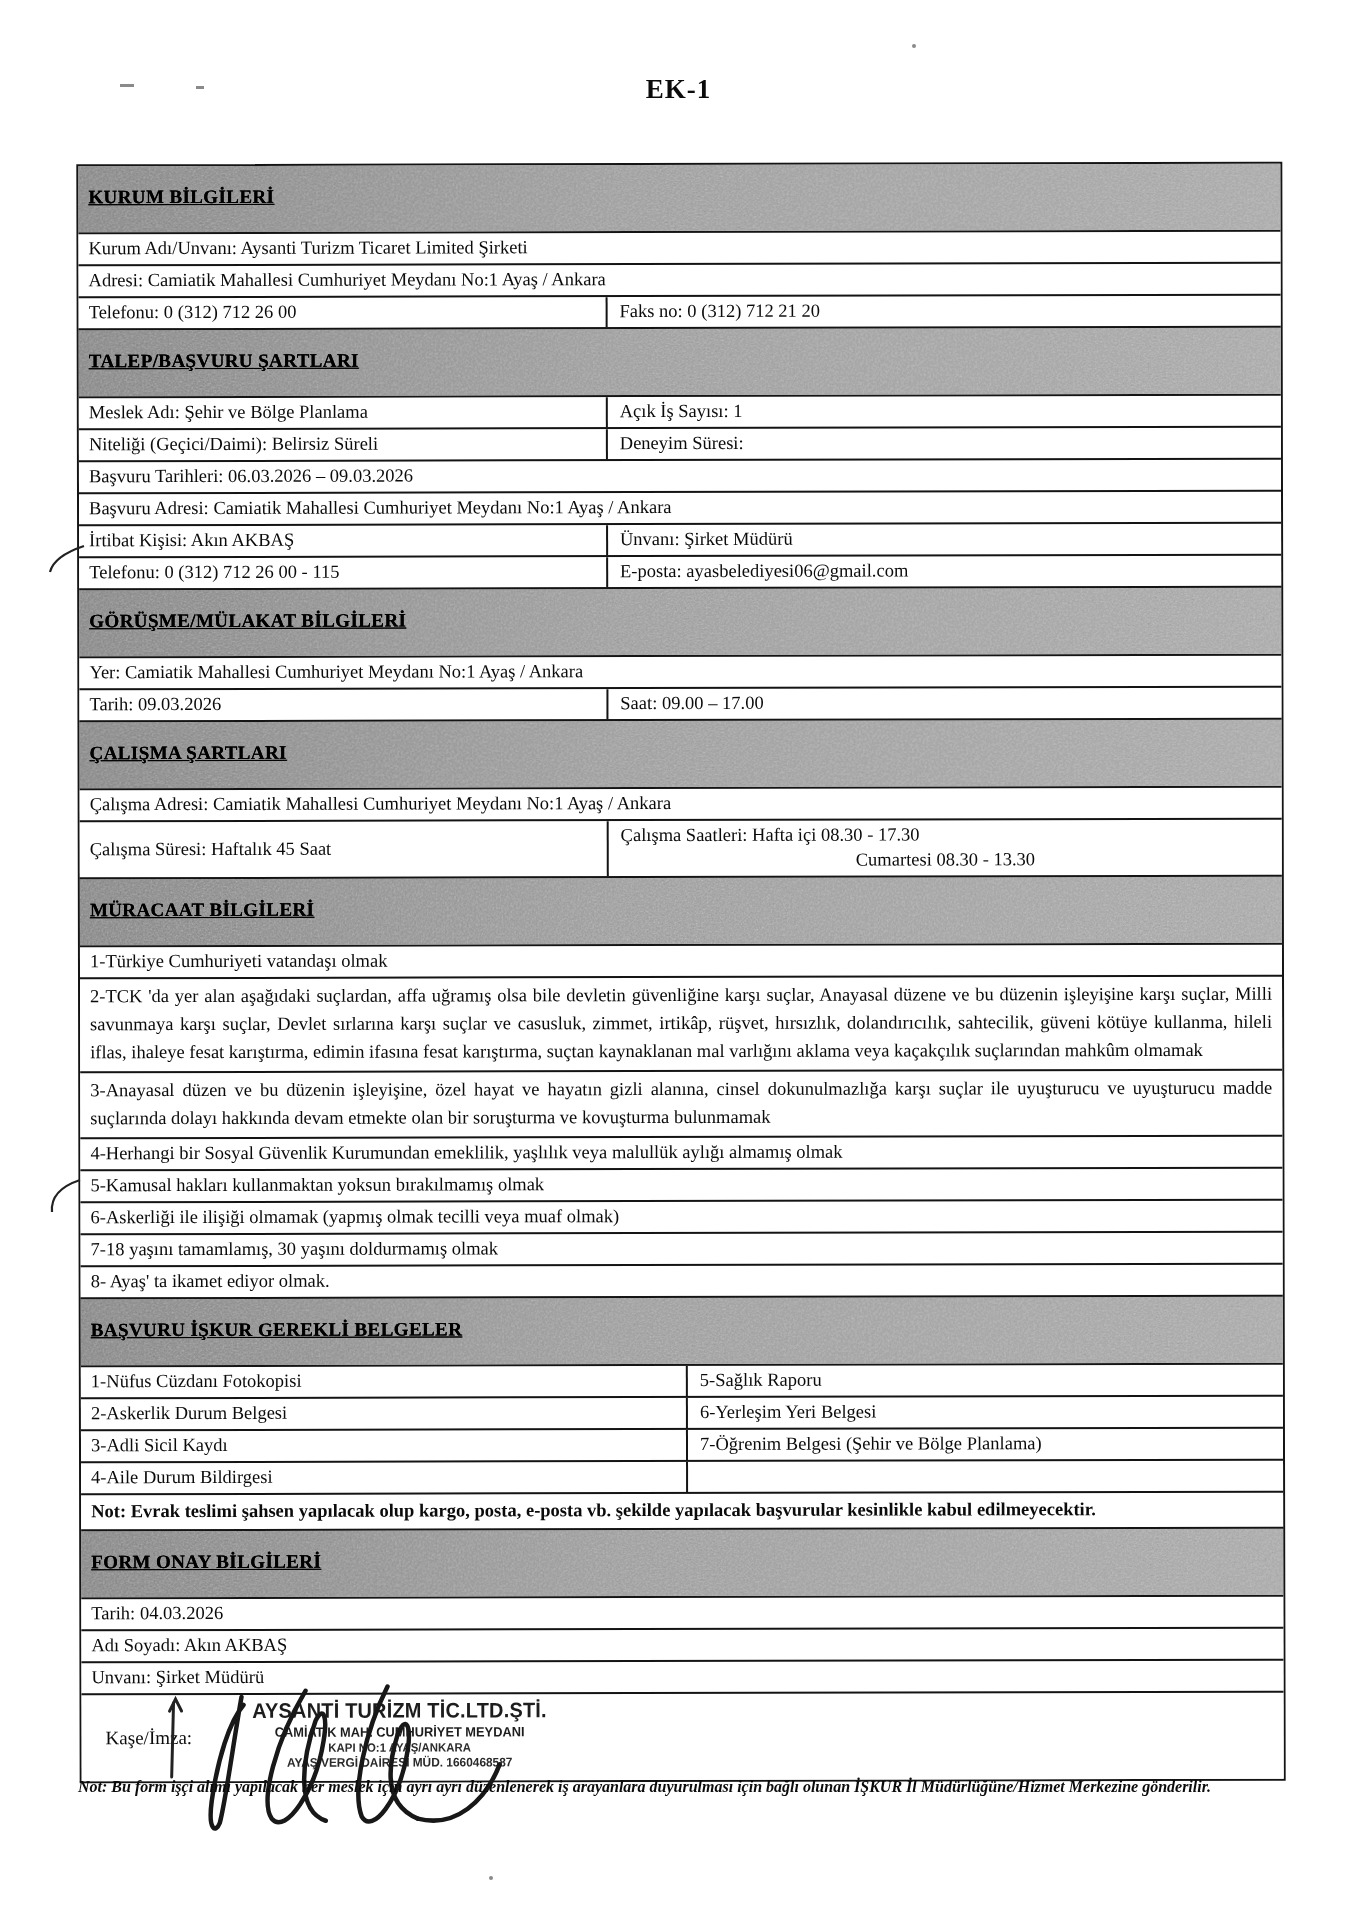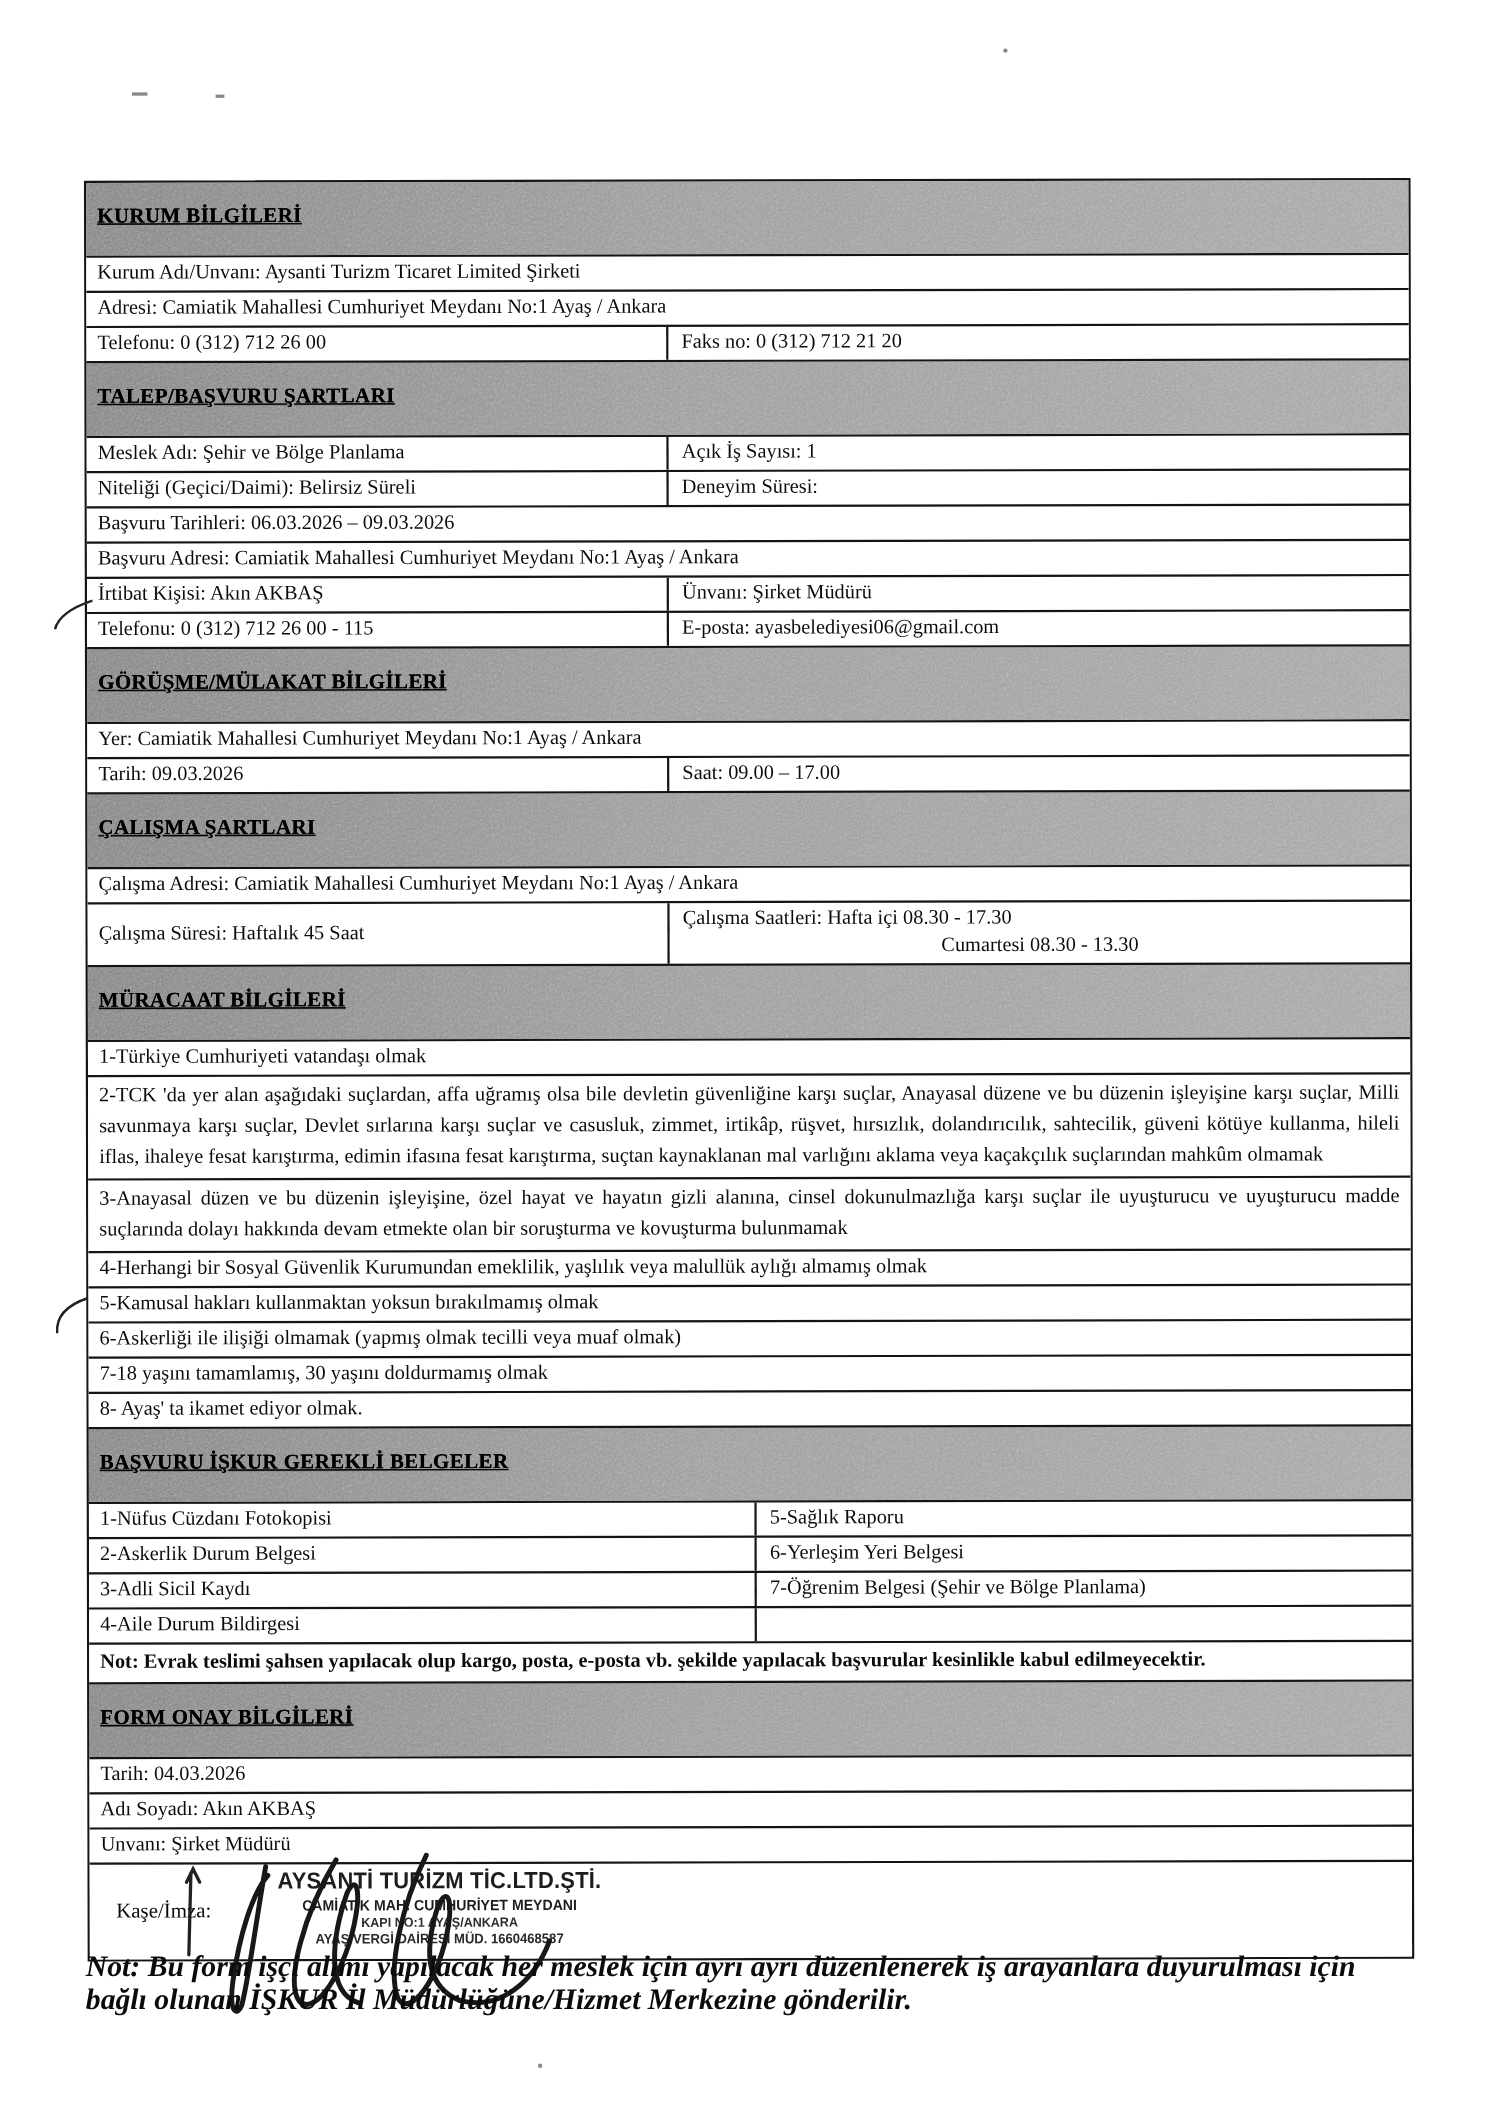--- a/index.html
+++ b/index.html
@@ -38,21 +38,21 @@
   .stamp{position:absolute;left:118px;top:4px;width:400px;text-align:center;
          font-family:"Liberation Sans",sans-serif;color:#1d1d1d;transform:scaleX(.95);
          line-height:1.12;z-index:1;}
   .stamp .s1{font-size:21px;font-weight:bold;letter-spacing:.2px;}
   .stamp .s2{font-size:13.5px;font-weight:bold;margin-top:2px;}
   .stamp .s3{font-size:12px;font-weight:bold;margin-top:2px;color:#2e2e2e;}
   .stamp .s4{font-size:12.5px;font-weight:bold;margin-top:1px;color:#2a2a2a;}
   .sig{position:absolute;left:74px;top:-14px;z-index:3;}
 
   
-  .footnote{position:absolute;left:78px;top:1772px;width:1208px;font-size:27px;
+  .footnote{position:absolute;left:78px;top:1772px;width:1208px;font-size:16px;
             font-style:italic;font-weight:bold;line-height:30px;}
 
   
   .speck{position:absolute;background:#8a8a8a;}
   .margmark{position:absolute;z-index:4;}
 </style>
 </head>
 <body>
 
 <svg width="0" height="0" style="position:absolute" aria-hidden="true">
@@ -77,20 +77,21 @@
   <div class="speck" style="left:489px;top:1876px;width:4px;height:4px;border-radius:50%;"></div>
 
   <svg class="margmark" style="left:48px;top:540px" width="40" height="36">
     <path d="M36,6 Q6,16 2,32" stroke="#222" stroke-width="2.2" fill="none"></path>
   </svg>
   <svg class="margmark" style="left:46px;top:1176px" width="40" height="40">
     <path d="M34,4 Q4,14 6,36" stroke="#222" stroke-width="2.2" fill="none"></path>
   </svg>
 
   <div class="titles">
+    <div class="annex">EK-1</div>
   </div>
 
   <div class="form">
 
     <div class="band">
       <svg class="noise">
           <rect width="100%" height="100%" fill="#9a9a9a" filter="url(#grain)"></rect>
         </svg>
       <span class="bandlabel">KURUM BİLGİLERİ</span>
     </div>

